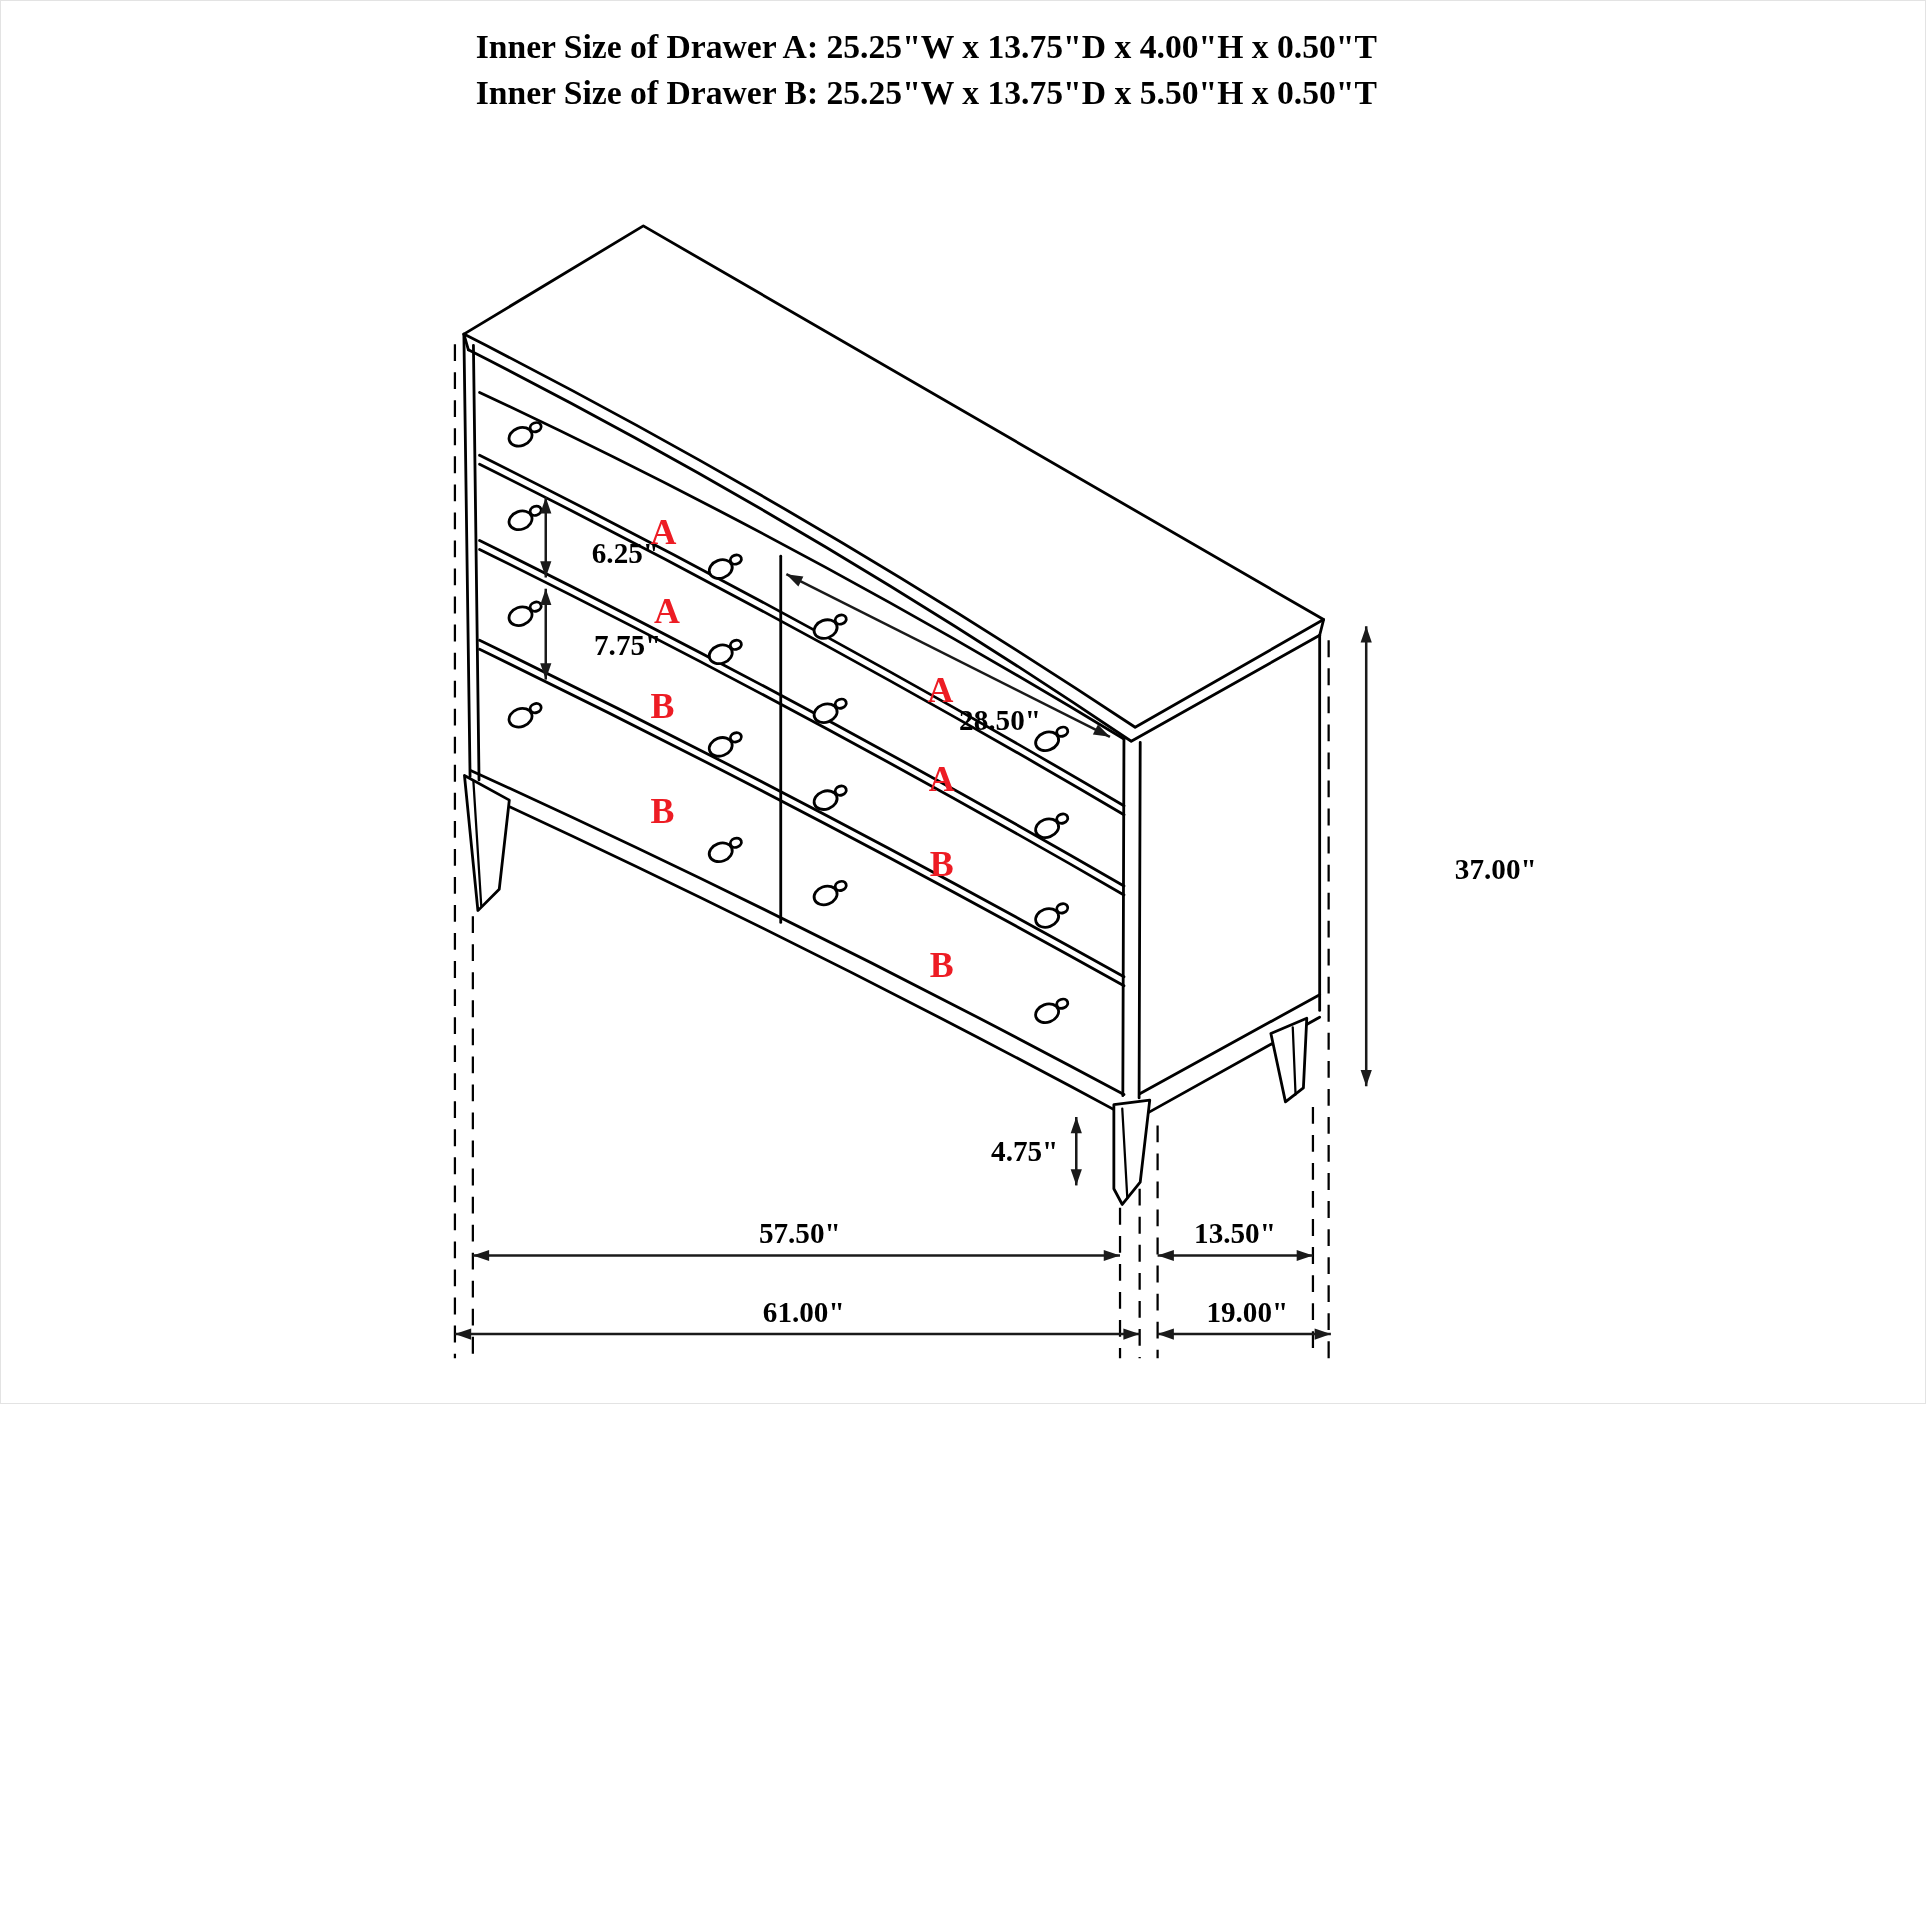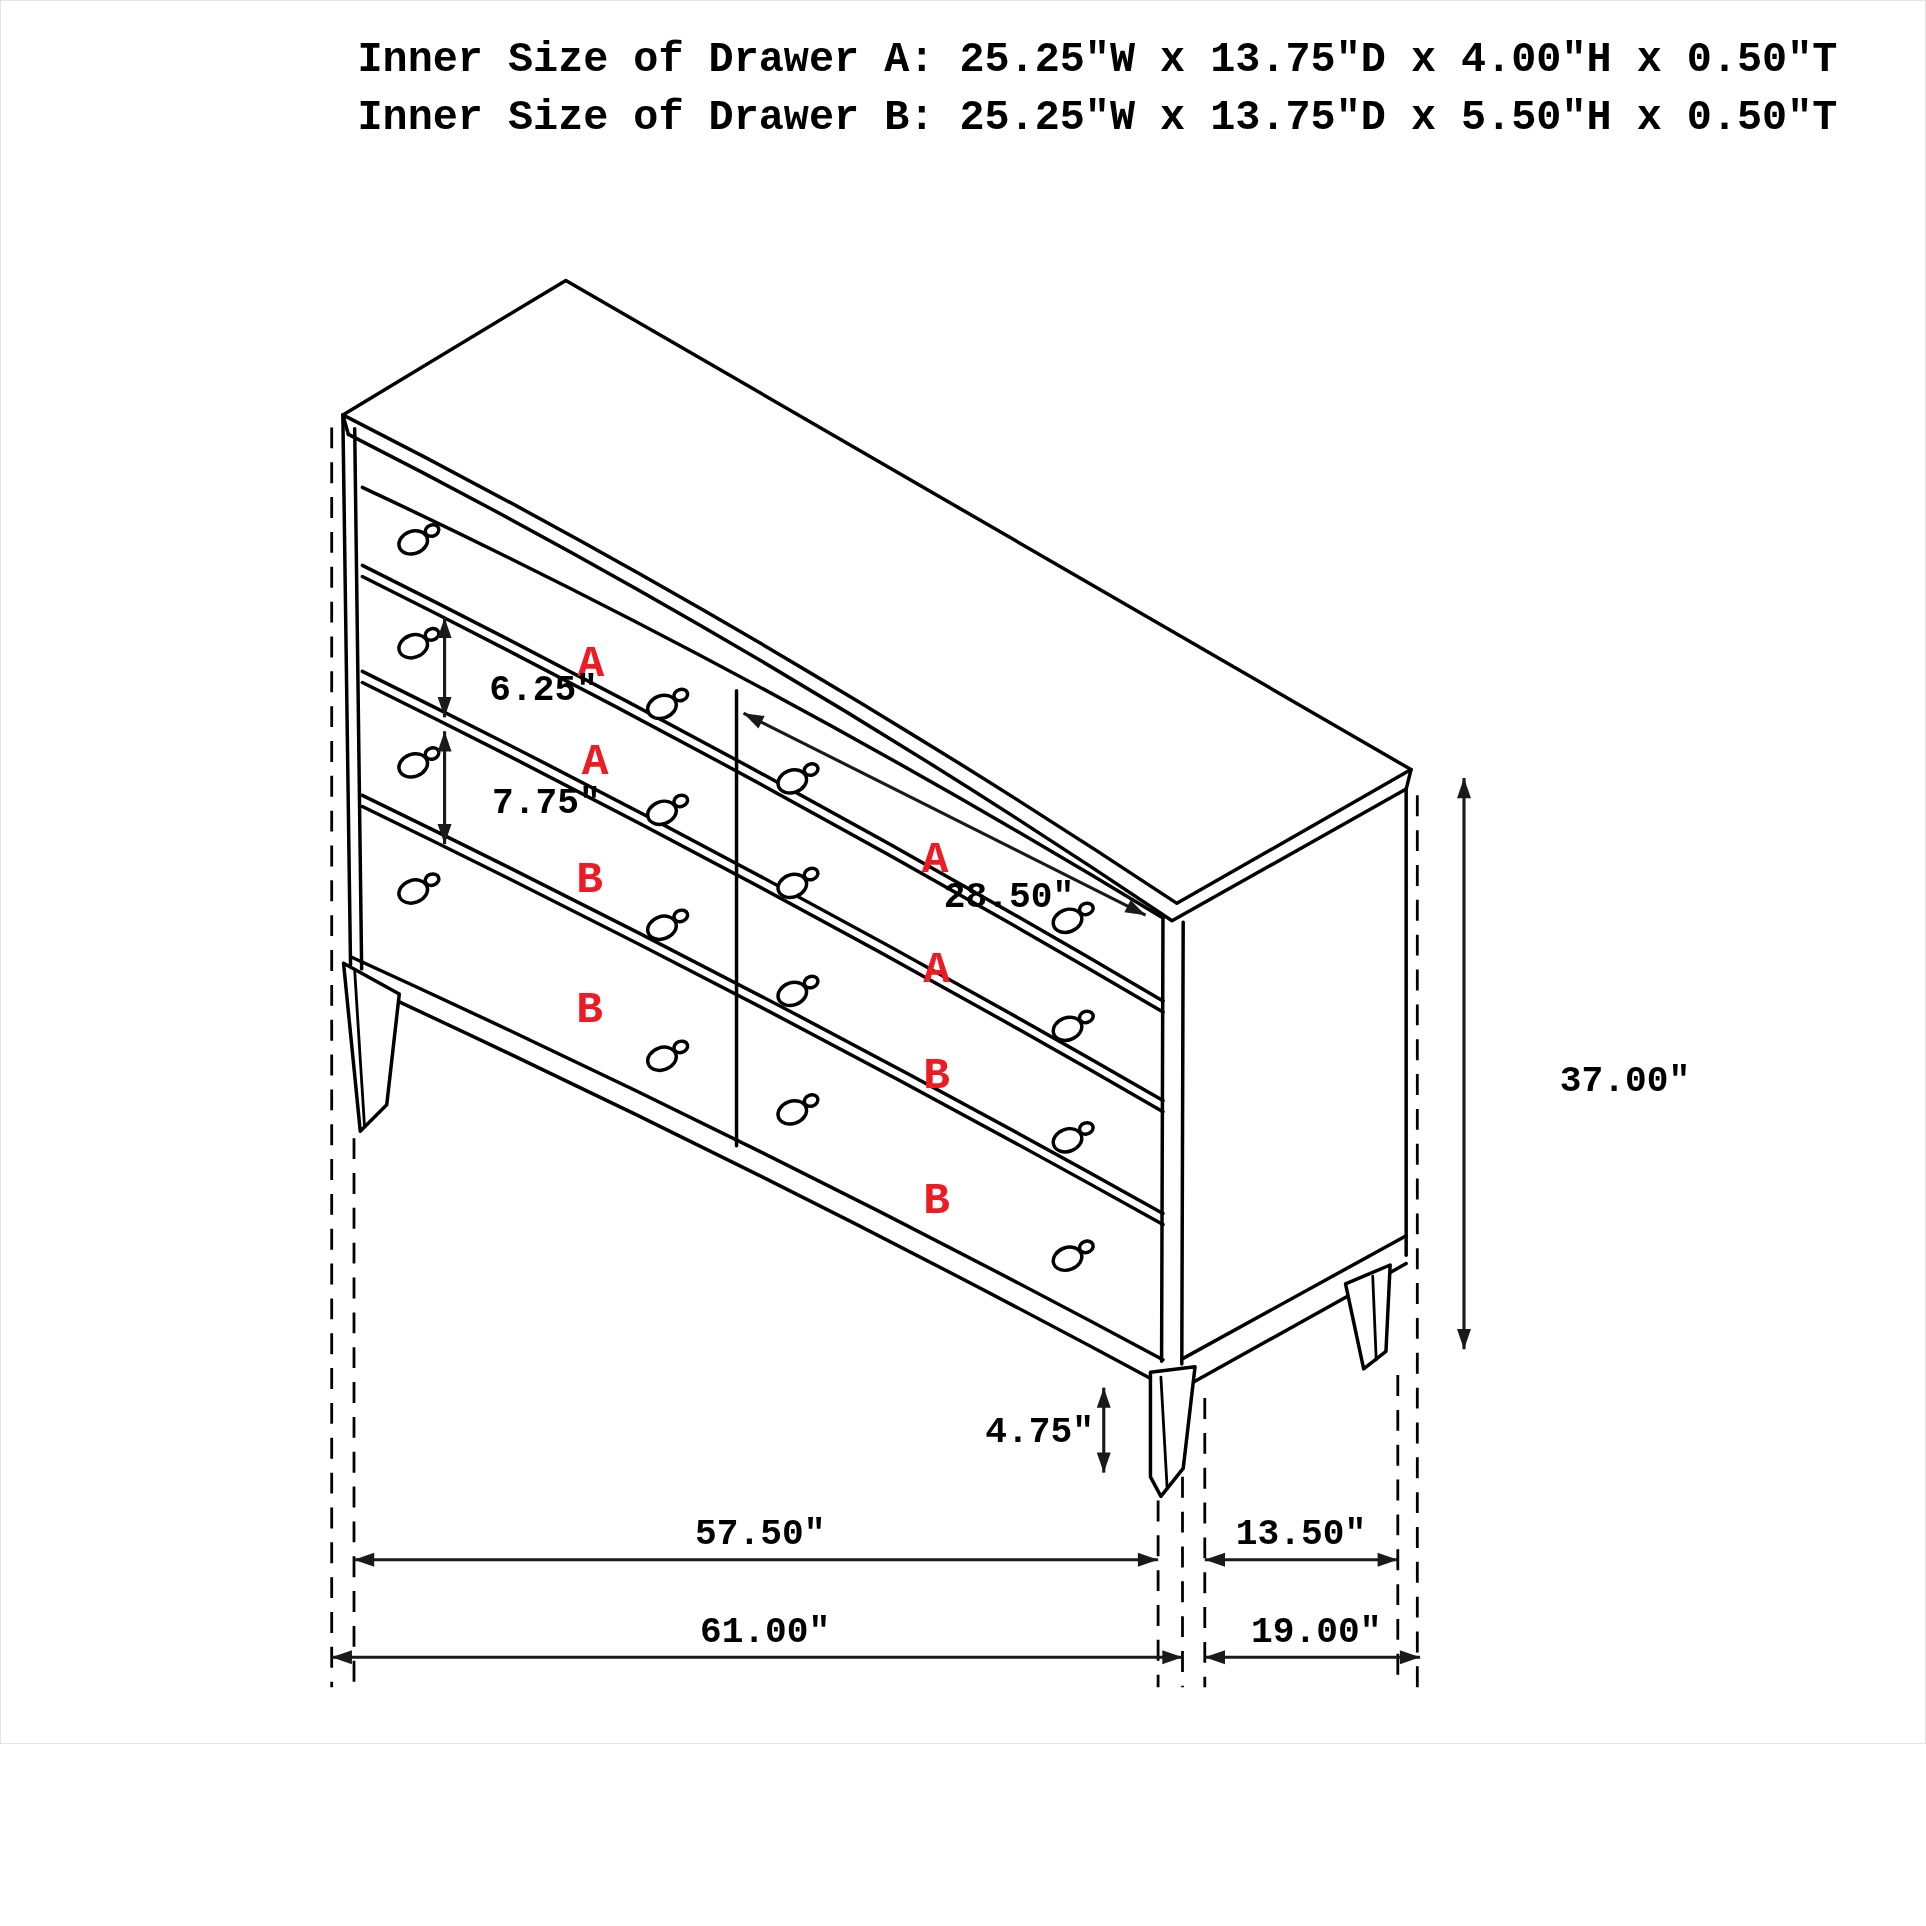--- a/index.html
+++ b/index.html
@@ -1,23 +1,23 @@
 <!DOCTYPE html>
 <html style="font-size:12.3px"><head>
 <meta charset="utf-8">
 <style>
   html, body { margin: 0; padding: 0; background: #ffffff; }
   .canvas {
     position: relative;
     width: 1926px;
-    height: 1744px;
+    height: 1404px;
     background: #ffffff;
     border: 1.5px solid #e3e3e3;
     box-sizing: border-box;
-    font-family: Liberation Mono, monospace;
+    font-family: Liberation Serif, serif;
   }
   svg { display: block; width: 100%; height: 100%; }
   .ln      { fill: none; stroke: #000000; stroke-width: 5; stroke-linecap: round; stroke-linejoin: round; }
   .ln-thin { fill: none; stroke: #000000; stroke-width: 4; stroke-linecap: round; stroke-linejoin: round; }
   .face    { fill: #ffffff; stroke: #000000; stroke-width: 5; stroke-linejoin: round; }
   .leg     { fill: #ffffff; stroke: #000000; stroke-width: 5; stroke-linejoin: round; }
   .dash    { fill: none; stroke: #000000; stroke-width: 4; stroke-dasharray: 30 20; }
   .dim     { fill: none; stroke: #1a1a1a; stroke-width: 4.5; }
   .dim-label { font-size: 52px; font-weight: bold; fill: #000000; text-anchor: middle; }
   .title-text { font-size: 60px; font-weight: bold; fill: #000000; }

